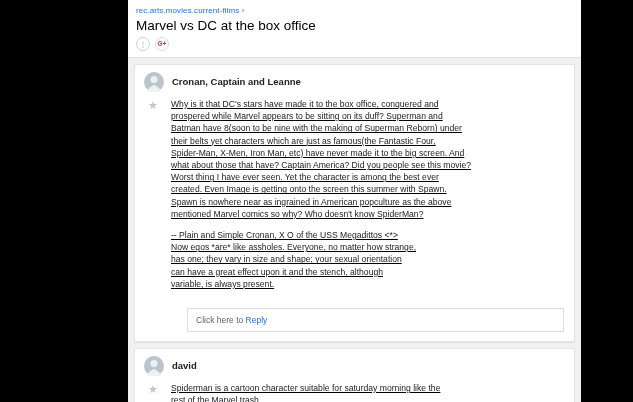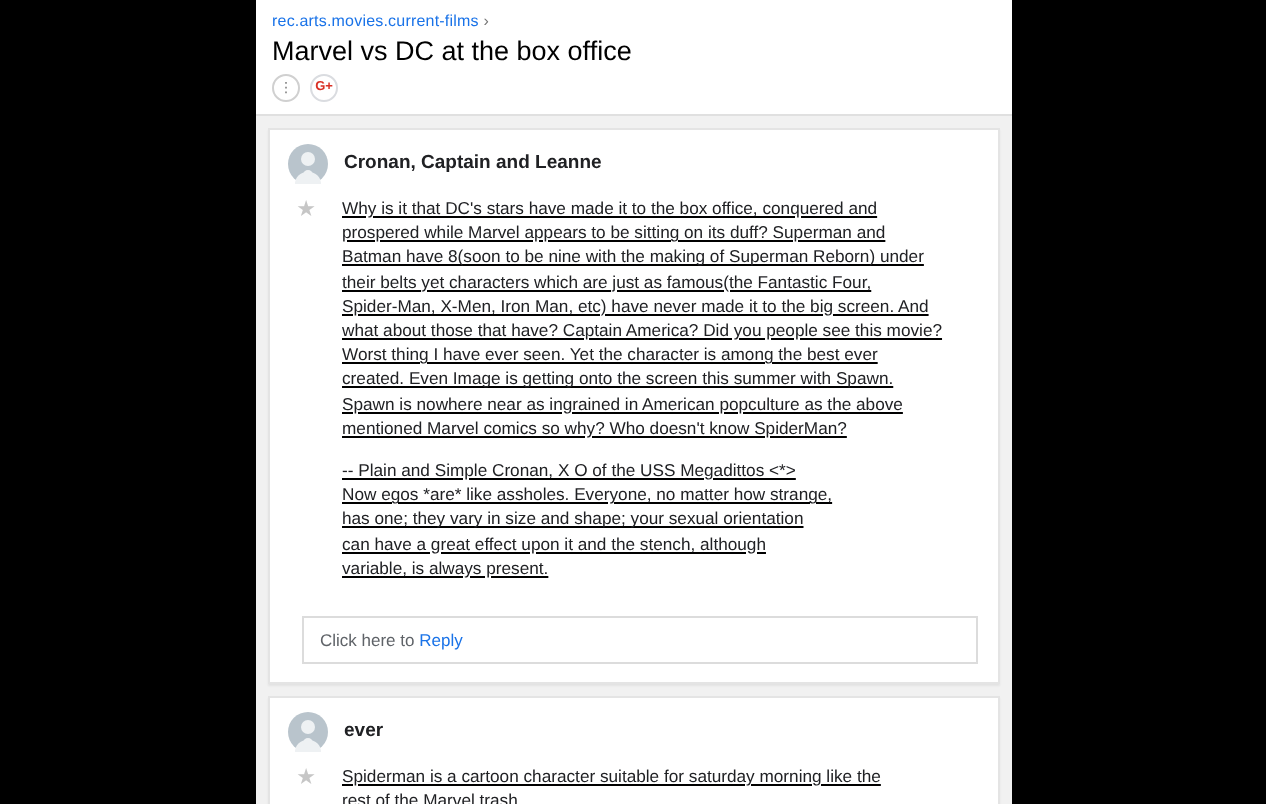--- a/index.html
+++ b/index.html
@@ -16,21 +16,21 @@
   .screen {
     position: relative;
     width: 633px;
     height: 402px;
     background: #000;
   }
   .page {
     position: absolute;
     left: 128px;
     top: 0;
-    width: 378px;
+    width: 453px;
     height: 402px;
     background: #f1f1f1;
     overflow: hidden;
   }
   .header {
     background: #ffffff;
     padding: 5px 8px 6px 8px;
     border-bottom: 1px solid #e0e0e0;
   }
   .breadcrumb {
@@ -155,21 +155,21 @@
     font-size: 8.6px;
     line-height: 12.2px;
     color: #202124;
     margin: 0 0 9px 0;
     white-space: pre-wrap;
   }
   .para:last-child {
     margin-bottom: 4px;
   }
   .reply-box {
-    margin: 6px 10px 9px 16px;
+    margin: 6px 10px 9px 52px;
     border: 1px solid #dcdcdc;
     background: #fff;
     padding: 6px 8px;
     font-size: 8.5px;
     color: #5f6368;
   }
   .reply-box .link {
     color: #1a73e8;
   }
   .post.second .content .para {
@@ -228,21 +228,21 @@
         <div class="reply-box">
           <span>Click here to </span><span class="link">Reply</span>
         </div>
       </div>
 
       <div class="post second">
         <div class="post-head">
           <div class="avatar">
               <div class="shoulders"></div>
             </div>
-          <div class="author">ever</div>
+          <div class="author">david</div>
         </div>
         <div class="post-body">
           <div class="rail">
             <span class="star">★</span>
           </div>
           <div class="content">
             <p class="para">Spiderman is a cartoon character suitable for saturday morning like the
 rest of the Marvel trash.</p>
 
           </div>

